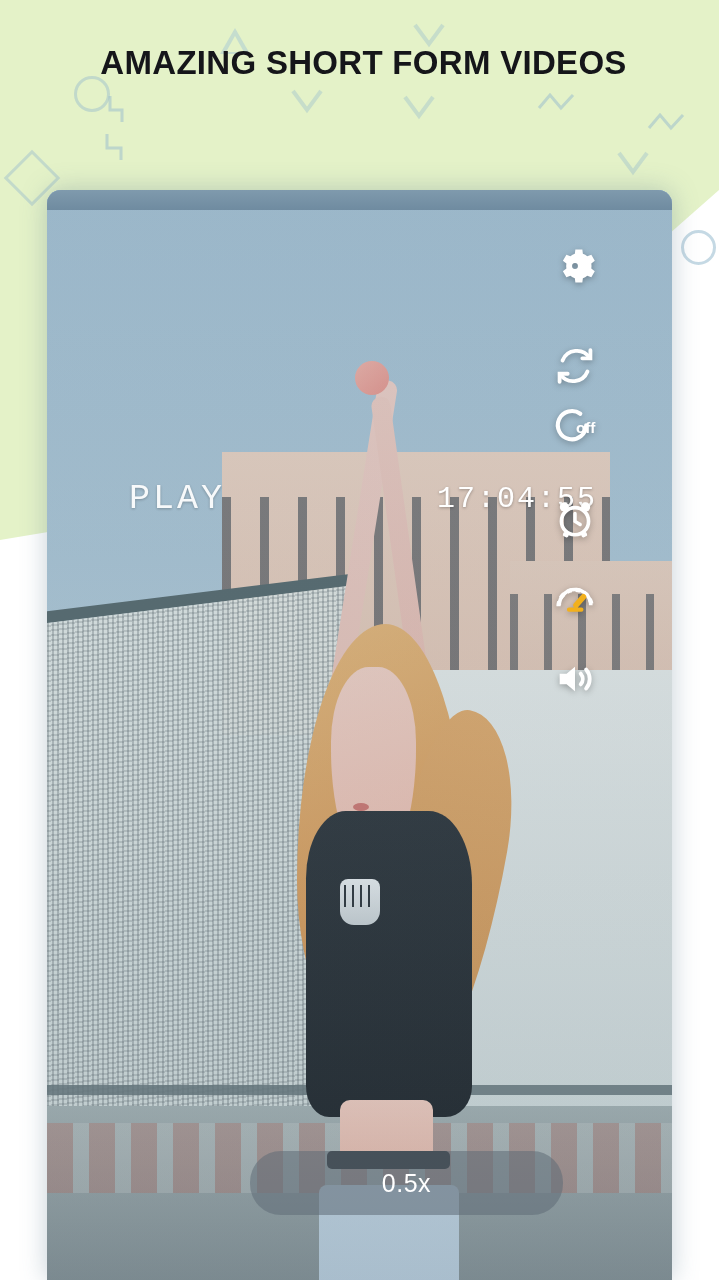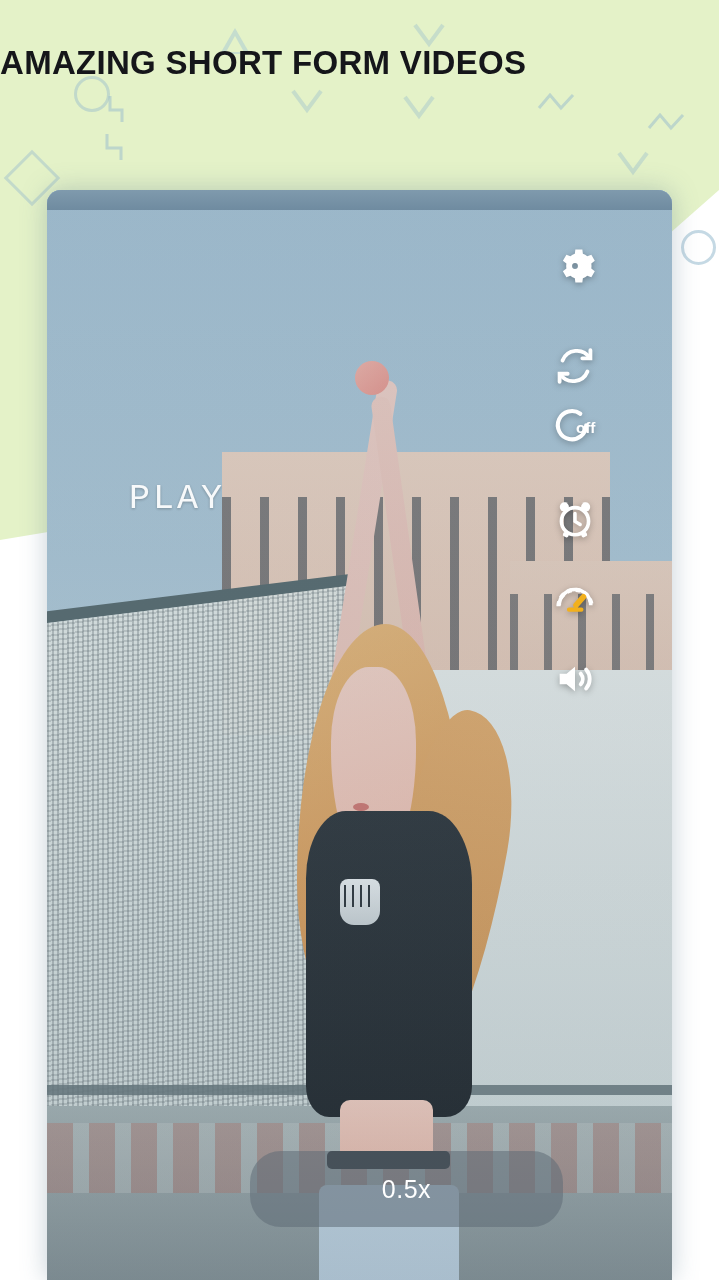--- a/index.html
+++ b/index.html
@@ -33,21 +33,21 @@
     position:absolute;width:0;height:0;left:-9px;top:8px;
     border-left:9px solid transparent;border-right:9px solid transparent;
     border-bottom:16px solid #e4f2c8;
   }
   .deco-circ{border:3px solid rgba(150,186,205,.45);border-radius:50%;}
   .deco-diamond{border:3px solid rgba(150,186,205,.42);transform:rotate(45deg);}
   .deco-zig{stroke:rgba(150,186,205,.5);stroke-width:3;fill:none;}
   .deco-chev{stroke:rgba(150,186,205,.38);stroke-width:4;fill:none;}
 
   .promo-title{
-    position:absolute;left:0;right:0;top:44px;text-align:left;
+    position:absolute;left:8px;right:0;top:44px;text-align:center;
     font-size:33px;font-weight:bold;letter-spacing:.3px;color:#15161a;
     font-family:"Liberation Sans", sans-serif;
   }
   .promo-sub{
     position:absolute;left:0;right:0;top:105px;text-align:center;
     font-size:27px;font-weight:400;color:#2c2f34;letter-spacing:.2px;
   }
 
   
   .phone{
@@ -206,21 +206,21 @@
   .rail-btn{
     position:absolute;width:62px;height:62px;left:0;
     display:flex;align-items:center;justify-content:center;
     filter:drop-shadow(0 2px 3px rgba(0,0,0,.28));
     color:#fff;
   }
   .rail-btn svg{display:block;}
 
   
   .speed{
-    position:absolute;left:203px;top:961px;width:313px;height:76px;
+    position:absolute;left:203px;top:961px;width:313px;height:64px;
     background:rgba(95,108,118,.55);border-radius:31px;
     display:flex;align-items:center;
   }
   .speed-opt{
     flex:1;text-align:center;color:#ffffff;font-size:25px;letter-spacing:.5px;
     line-height:62px;
   }
   .speed-opt.active{
     background:#ffffff;color:#1b1c1e;border-radius:18px;
     height:58px;line-height:58px;margin:0 2px;box-shadow:0 2px 6px rgba(0,0,0,.22);
@@ -294,20 +294,21 @@
         <span class="waist"></span>
           <span class="belt"></span>
           <span class="jeans"></span>
       </div>
       <div class="photo-tint"></div>
     </div>
 
     <div class="ui">
 
       <div class="play-label">PLAY</div>
+      <div class="ts ts-time">17:04:55</div>
 
       <div class="rail-icons">
 
         <div class="rail-btn" style="top:45px;">
           <svg width="44" height="44" viewBox="0 0 24 24" fill="#fff">
               <path d="M12 8.6a3.4 3.4 0 1 0 0 6.8 3.4 3.4 0 0 0 0-6.8zm0 5a1.6 1.6 0 1 1 0-3.2 1.6 1.6 0 0 1 0 3.2z"></path>
               <path d="M20.3 13.6l-.1-1.6.1-1.6-2-.6-.5-1.2 1-1.8-2.3-2.3-1.8 1-1.2-.5-.6-2H10.3l-.6 2-1.2.5-1.8-1-2.3 2.3 1 1.8-.5 1.2-2 .6v3.2l2 .6.5 1.2-1 1.8 2.3 2.3 1.8-1 1.2.5.6 2h3.4l.6-2 1.2-.5 1.8 1 2.3-2.3-1-1.8.5-1.2 2-.6z" opacity="0"></path>
               <path d="M20.9 13.4a8.9 8.9 0 0 0 0-2.8l1.9-1.4-1.9-3.3-2.2.8a8.7 8.7 0 0 0-2.4-1.4L16 3h-3.8l-.3 2.3a8.7 8.7 0 0 0-2.4 1.4l-2.2-.8-1.9 3.3 1.9 1.4a8.9 8.9 0 0 0 0 2.8l-1.9 1.4 1.9 3.3 2.2-.8a8.7 8.7 0 0 0 2.4 1.4l.3 2.3H16l.3-2.3a8.7 8.7 0 0 0 2.4-1.4l2.2.8 1.9-3.3-1.9-1.4zM14.1 12a2 2 0 1 1-4 0 2 2 0 0 1 4 0z"></path>
             </svg>
         </div>

